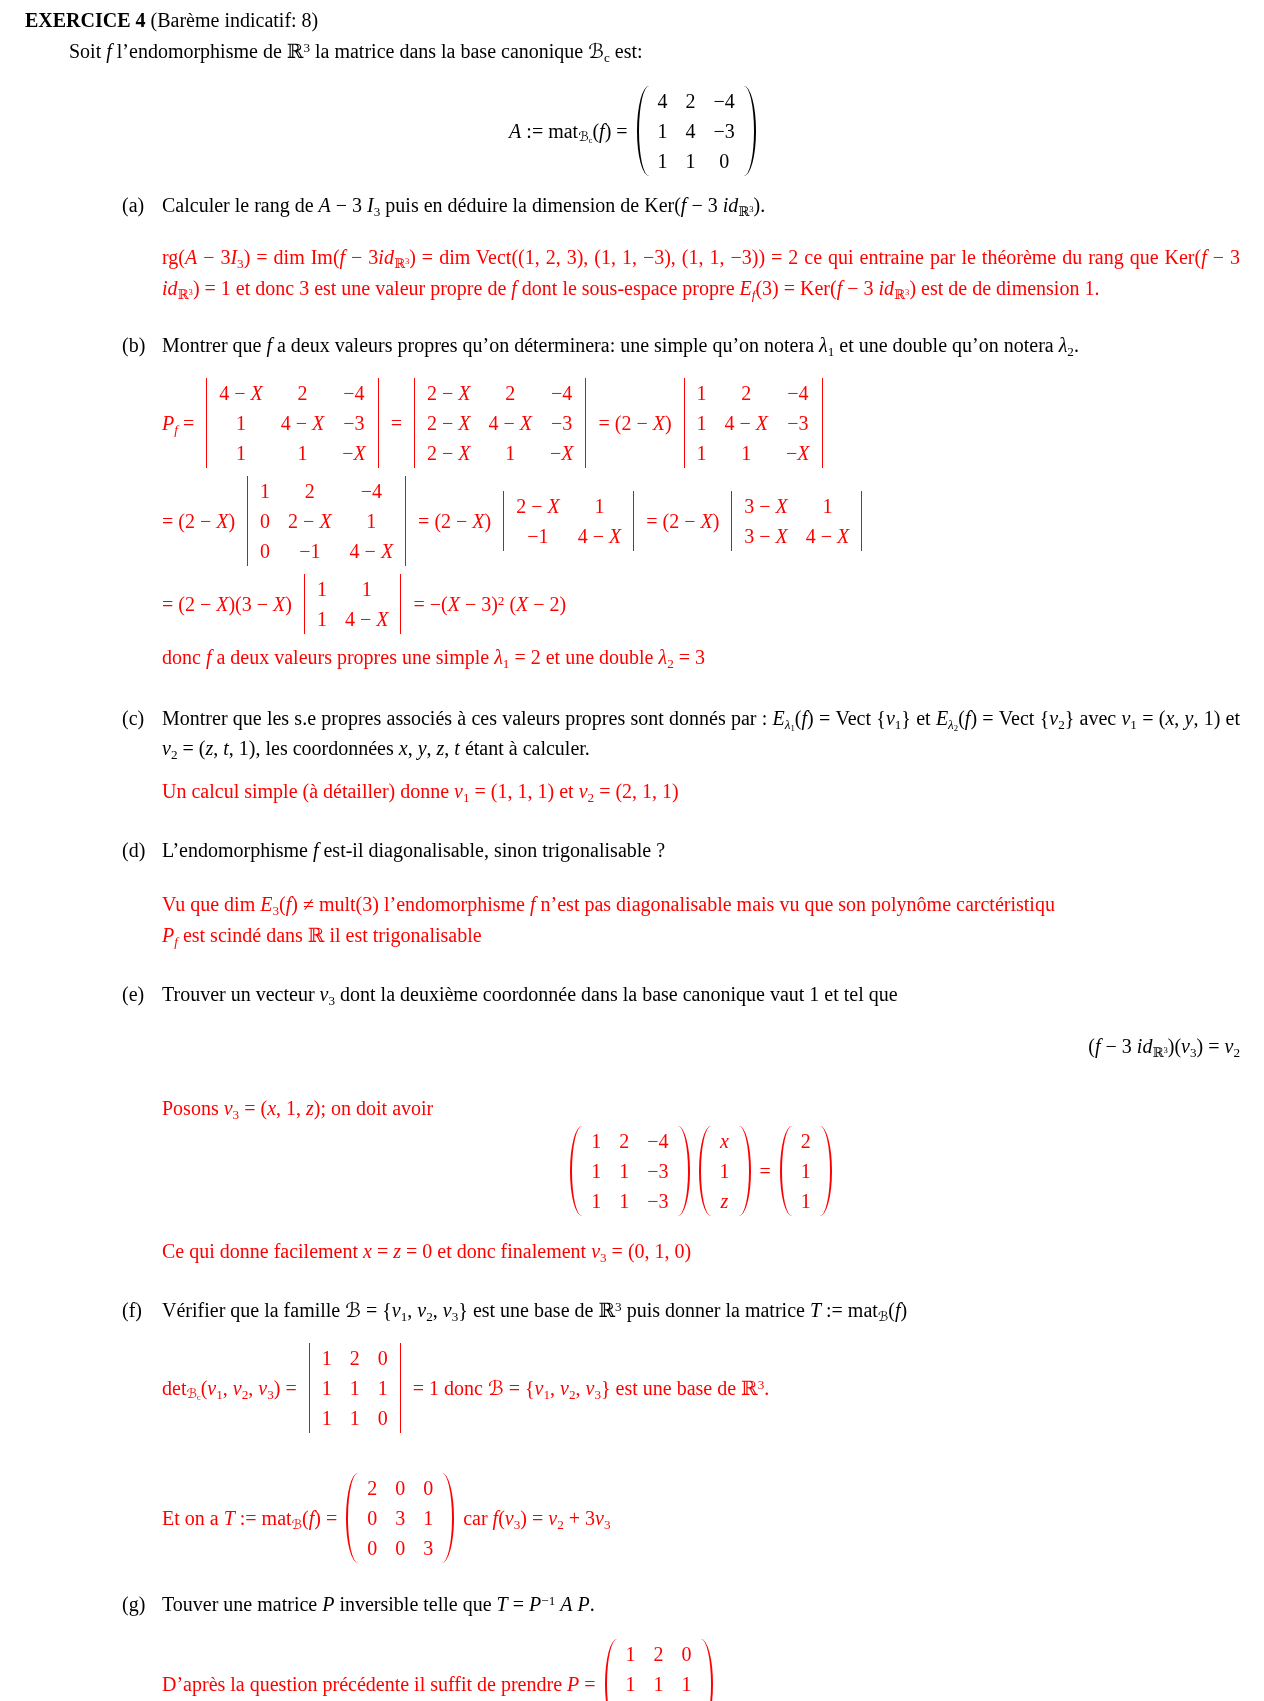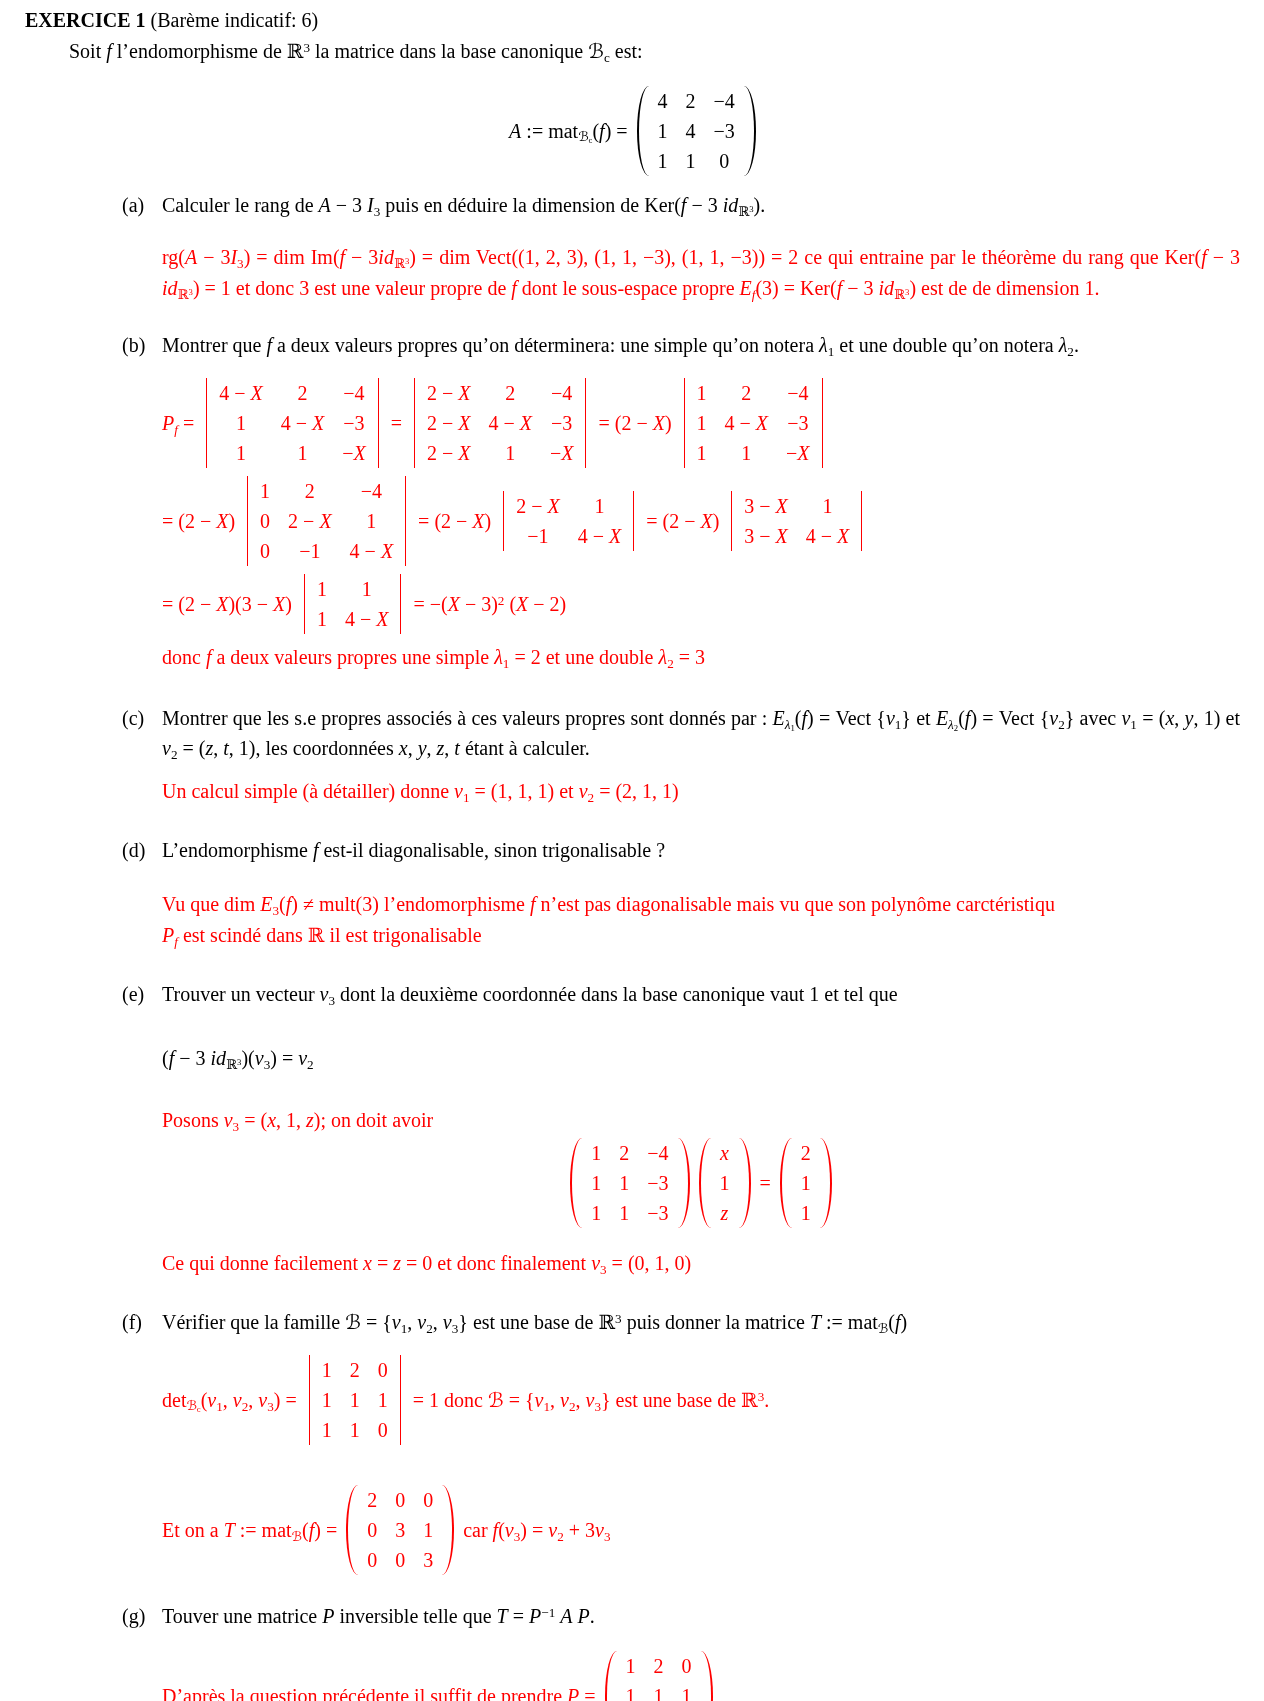--- a/index.html
+++ b/index.html
@@ -44,22 +44,22 @@
   .disp{margin:20px 0 6px;}
   .chain{margin-top:18px;}
   .chain .eq{margin-bottom:8px;}
 </style>
 </head>
 <body style="--red: #ff0000;">
 
 <div class="page">
 
   <div class="title-line">
-    <span class="bold">EXERCICE 1</span>
-    <span>(Barème indicatif: 6)</span>
+    <span class="bold">EXERCICE 4</span>
+    <span>(Barème indicatif: 8)</span>
   </div>
   <div class="intro">Soit <i>f</i> l’endomorphisme de ℝ<sup>3</sup> la matrice dans la base canonique ℬ<sub>c</sub> est:</div>
 
   <div class="eq eq-center disp">
       <span class="eq-text"><i>A</i> := mat<sub>ℬ<sub>c</sub></sub>(<i>f</i>) =</span>
       <span class="mx">
         <span class="fnc f-pl"></span>
         <span class="mx-grid" style="grid-template-columns: repeat(3, auto);">
           <span class="mx-cell">4</span>
           <span class="mx-cell">2</span>
@@ -213,21 +213,21 @@
         <div class="line">Vu que dim <i>E</i><sub>3</sub>(<i>f</i>) ≠ mult(3) l’endomorphisme <i>f</i> n’est pas diagonalisable mais vu que son polynôme carctéristiqu</div>
         <div class="line"><i>P</i><sub><i>f</i></sub> est scindé dans ℝ il est trigonalisable</div>
       </div>
     </div>
   </div>
 
   <div class="item" id="item-e" style="margin-top:28px">
     <div class="item-label">(e)</div>
     <div class="item-body">
       <div class="q">Trouver un vecteur <i>v</i><sub>3</sub> dont la deuxième coordonnée dans la base canonique vaut 1 et tel que</div>
-      <div class="q" style="text-align:left;margin-top:34px">(<i>f</i> − 3 <i>id</i><sub>ℝ<sup>3</sup></sub>)(<i>v</i><sub>3</sub>) = <i>v</i><sub>2</sub></div>
+      <div class="q" style="text-align:right;margin-top:22px">(<i>f</i> − 3 <i>id</i><sub>ℝ<sup>3</sup></sub>)(<i>v</i><sub>3</sub>) = <i>v</i><sub>2</sub></div>
       <div class="ans red" style="margin-top:32px">Posons <i>v</i><sub>3</sub> = (<i>x</i>, 1, <i>z</i>); on doit avoir</div>
       <div class="eq eq-center red" style="margin-top:2px">
           <span class="mx">
             <span class="fnc f-pl"></span>
             <span class="mx-grid" style="grid-template-columns: repeat(3, auto);">
               <span class="mx-cell">1</span>
               <span class="mx-cell">2</span>
               <span class="mx-cell">−4</span>
               <span class="mx-cell">1</span>
               <span class="mx-cell">1</span>

